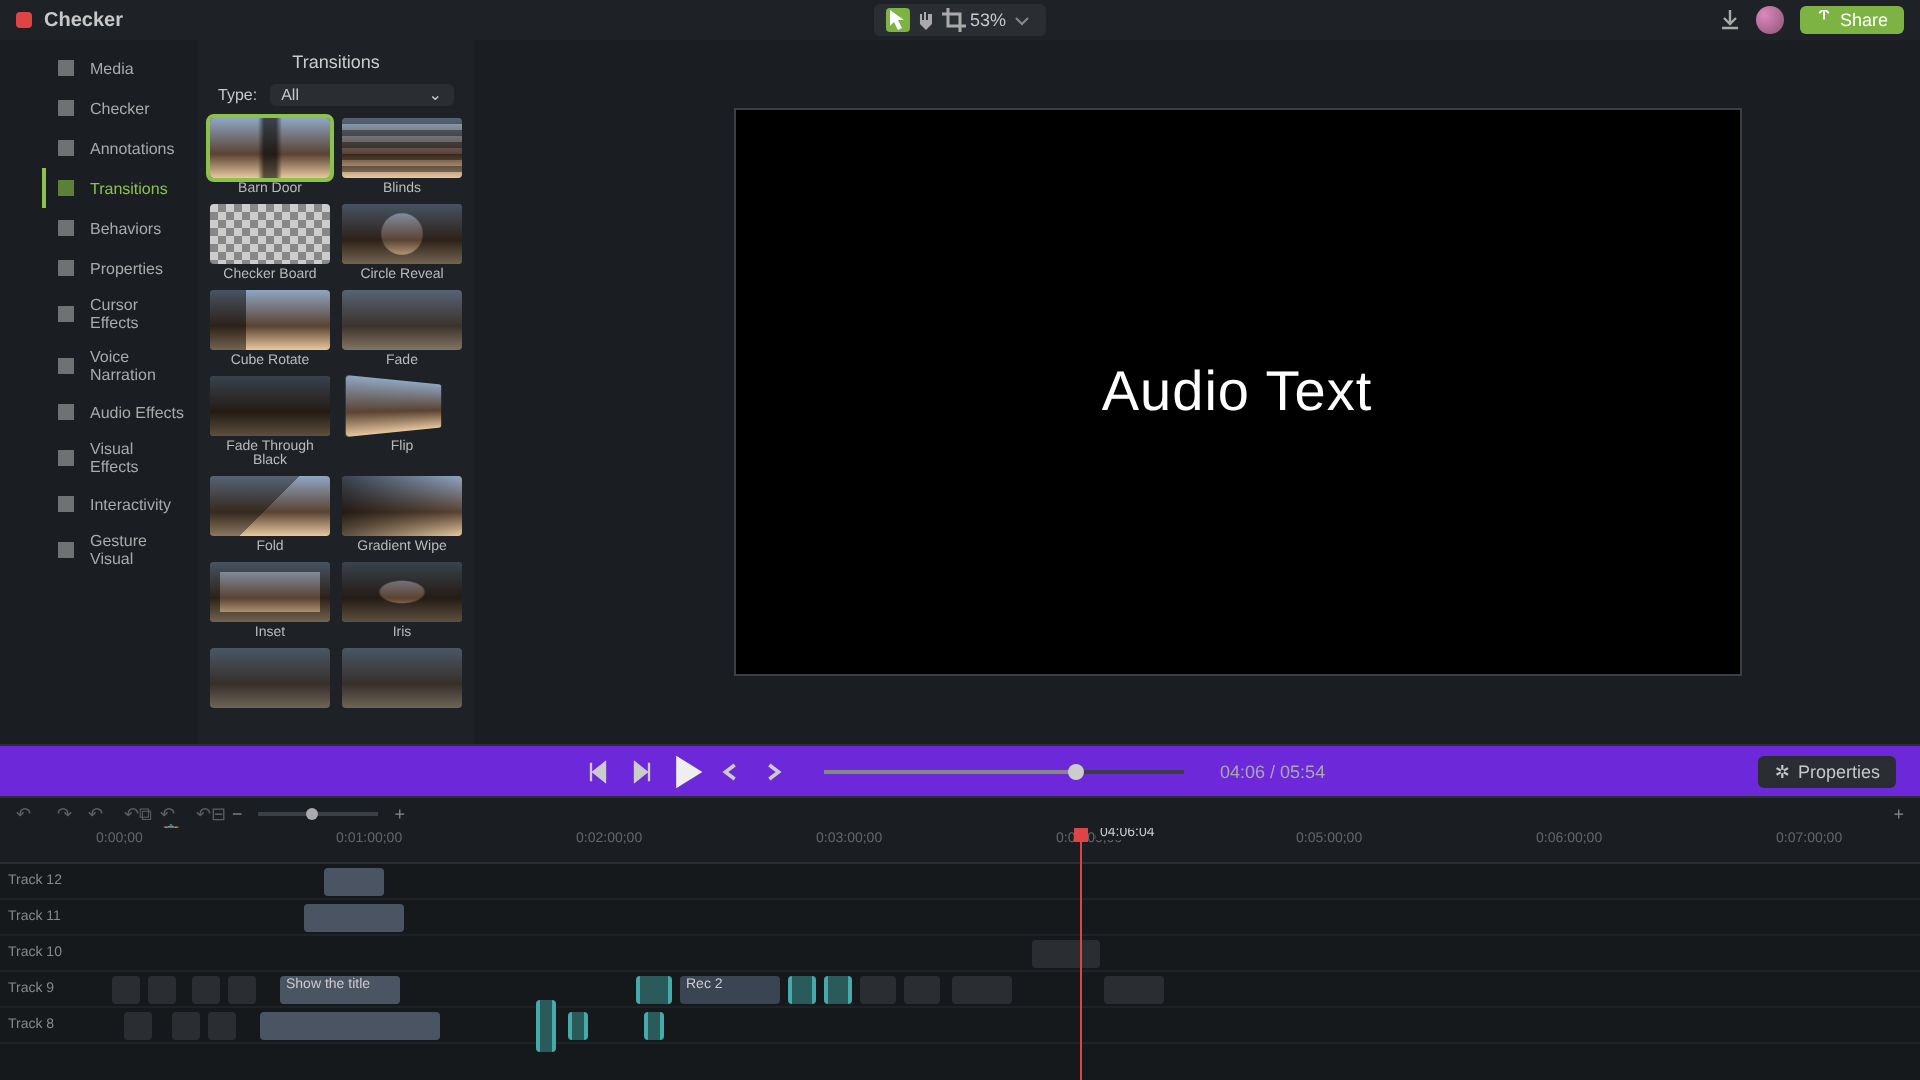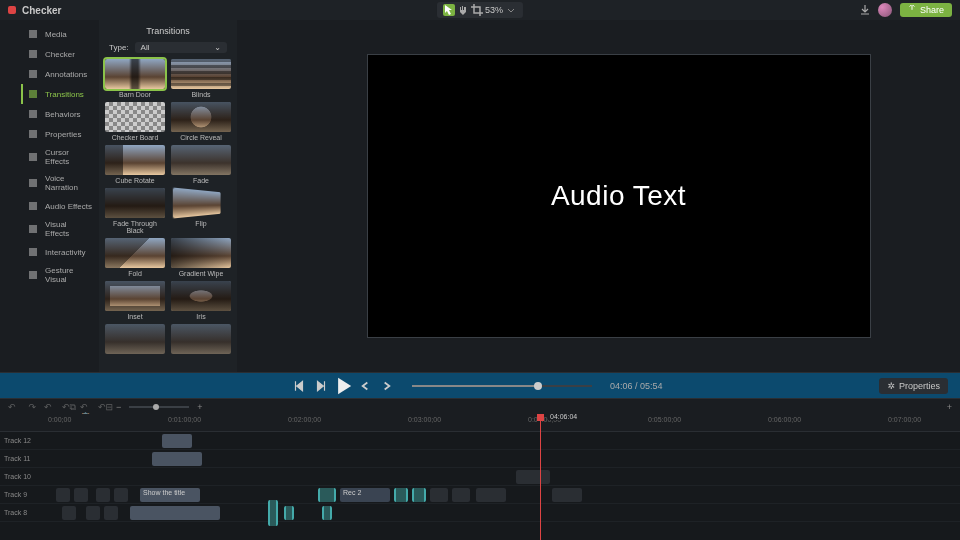--- a/index.html
+++ b/index.html
@@ -32,21 +32,21 @@
 .trans-item { text-align: center; }
 .trans-thumb { width: 100%; height: 30px; background: linear-gradient(180deg, #8fa6c2 0%, #5a4332 60%, #e8c8a0 100%); border-radius: 2px; position: relative; overflow: hidden; }
 .trans-thumb.selected { outline: 2px solid #8bc34a; }
 .trans-label { font-size: 7px; color: #bbb; padding-top: 2px; }
 .thumb-overlay { position: absolute; inset: 0; }
 
 .canvas-wrap { flex: 1; display: flex; align-items: center; justify-content: center; background: #1a1d21; padding: 20px 60px 20px 100px; }
 .canvas { width: 504px; height: 284px; background: #000; border: 1px solid #3a3f45; display: flex; align-items: center; justify-content: center; }
 .canvas-text { color: #fff; font-size: 28px; font-weight: 500; letter-spacing: 0.5px; }
 
-.playbar { height: 26px; background: #0c4a6e; display: flex; align-items: center; padding: 0 12px; gap: 10px; border-top: 1px solid #2a2e33; }
+.playbar { height: 26px; background: #6d28d9; display: flex; align-items: center; padding: 0 12px; gap: 10px; border-top: 1px solid #2a2e33; }
 .playbar .controls { display: flex; gap: 8px; align-items: center; margin-left: 280px; }
 .play-ic { width: 14px; height: 14px; display: flex; align-items: center; justify-content: center; color: #ccc; cursor: pointer; }
 .play-ic.big { transform: scale(1.4); }
 .seek-track { flex: 1; max-width: 180px; height: 2px; background: #3a3f45; position: relative; margin: 0 8px; }
 .seek-track .prog { position: absolute; left: 0; top: 0; bottom: 0; background: #888; width: 70%; }
 .seek-track .handle { position: absolute; top: -3px; width: 8px; height: 8px; background: #ccc; border-radius: 50%; left: 70%; transform: translateX(-50%); }
 .timecode { font-size: 9px; color: #aaa; }
 .props-btn { margin-left: auto; background: #2a2e33; padding: 3px 8px; border-radius: 3px; font-size: 9px; display: flex; align-items: center; gap: 4px; }
 
 .timeline-tools { height: 16px; background: #1a1d21; display: flex; align-items: center; padding: 0 8px; gap: 8px; font-size: 9px; color: #888; border-top: 1px solid #2a2e33; }

